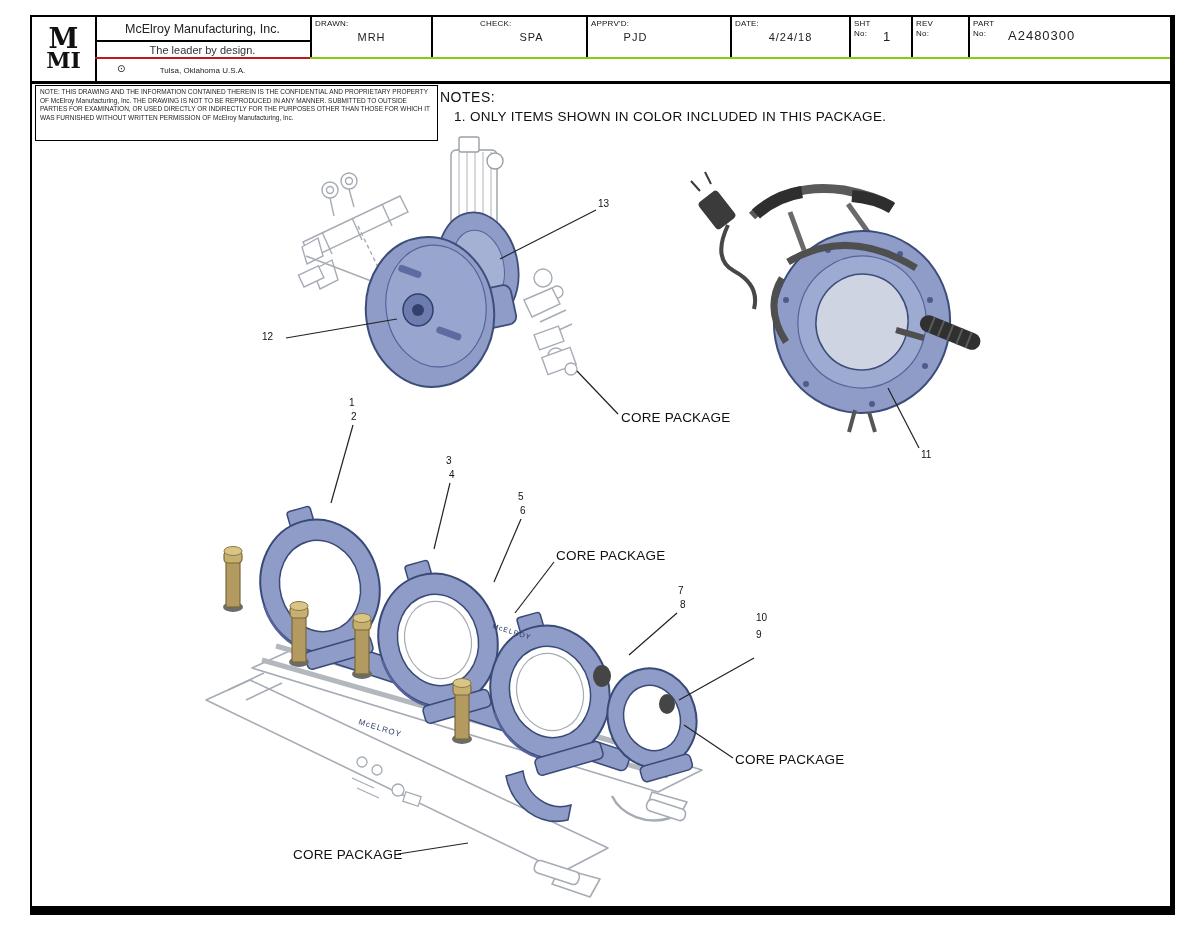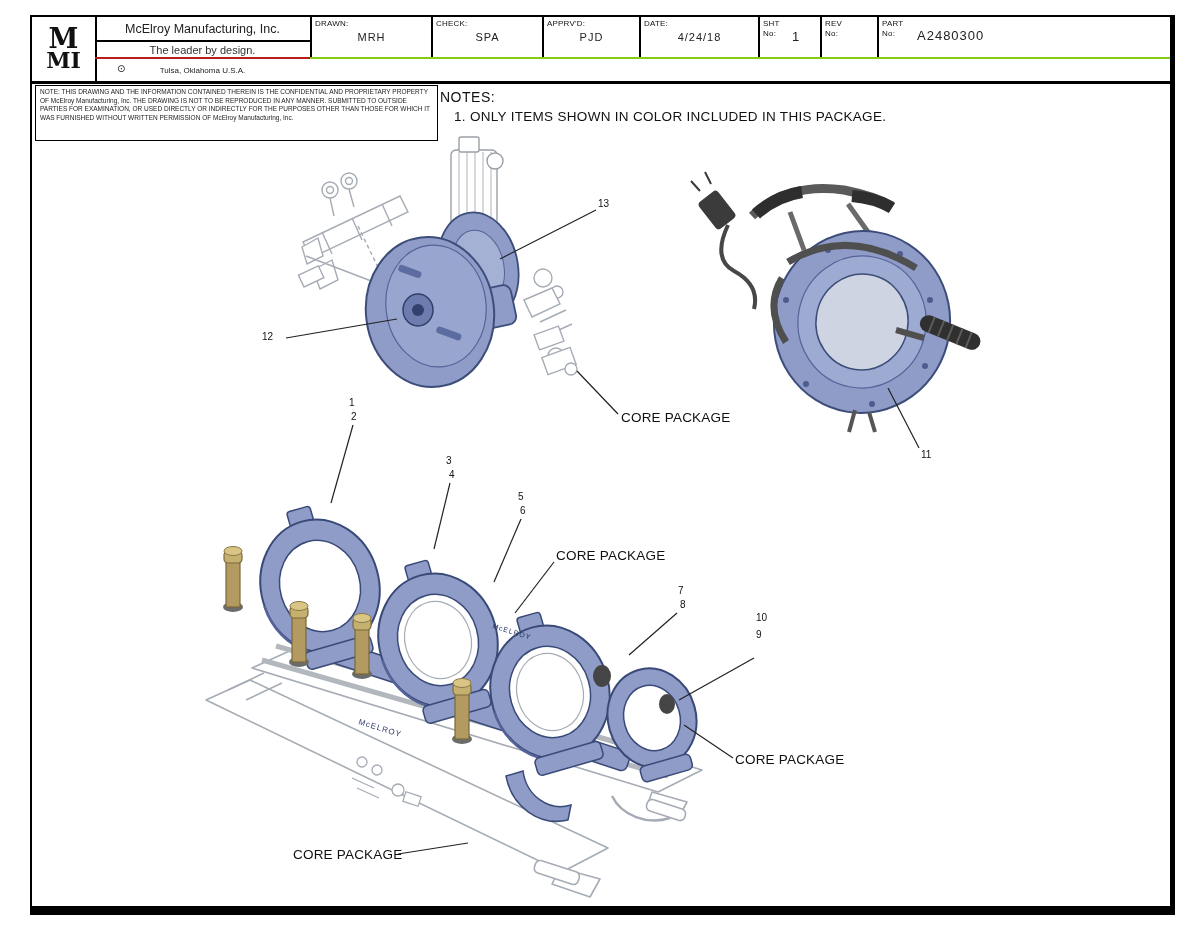--- a/index.html
+++ b/index.html
@@ -20,21 +20,21 @@
   .tagline-cell{position:absolute;left:63px;top:25px;width:215px;height:15px;border-bottom:2px solid #b91c1c;
                 display:flex;align-items:center;justify-content:center;font-size:11px;color:#333;}
   .location-cell{position:absolute;left:63px;top:42px;width:215px;height:22px;
                  display:flex;align-items:center;justify-content:center;font-size:8px;color:#222;}
   .loc-mark{position:absolute;left:22px;top:4px;font-size:10px;}
   .fields{position:absolute;left:278px;top:0;right:0;height:40px;border-bottom:2px solid #84cc16;display:flex;}
   .fcell{border-left:2px solid #000;position:relative;}
   .fl{font-size:8px;color:#111;padding:2px 0 0 3px;letter-spacing:.2px;line-height:1.2;}
   .fv{font-size:11px;color:#222;text-align:center;letter-spacing:1px;margin-top:2px;}
   .fv-inline{position:absolute;top:12px;font-size:13px;letter-spacing:1px;color:#222;}
-  .f-drawn{width:119px;}.f-check{width:109px;}.f-apprvd{width:95px;}.f-date{width:117px;}
+  .f-drawn{width:119px;}.f-check{width:109px;padding-left:44px;}.f-apprvd{width:95px;}.f-date{width:117px;margin-left:47px;}
   .f-sht{width:60px;}.f-rev{width:55px;}.f-part{flex:1;}
   .f-sht .fv-inline,.f-rev .fv-inline{left:32px;}
   .f-part .fv-inline{left:38px;top:11px;}
   .tb-title{position:absolute;left:278px;top:40px;right:0;height:24px;border-left:2px solid #000;
             display:flex;align-items:center;padding-left:8px;font-size:13.5px;letter-spacing:.8px;color:#2e2e2e;}
 
   
   .conf{position:absolute;left:3px;top:68px;width:393px;height:50px;border:1.5px solid #000;
         padding:2px 4px;font-size:6.5px;line-height:1.32;color:#222;}
   .notes{position:absolute;left:408px;top:72px;}

